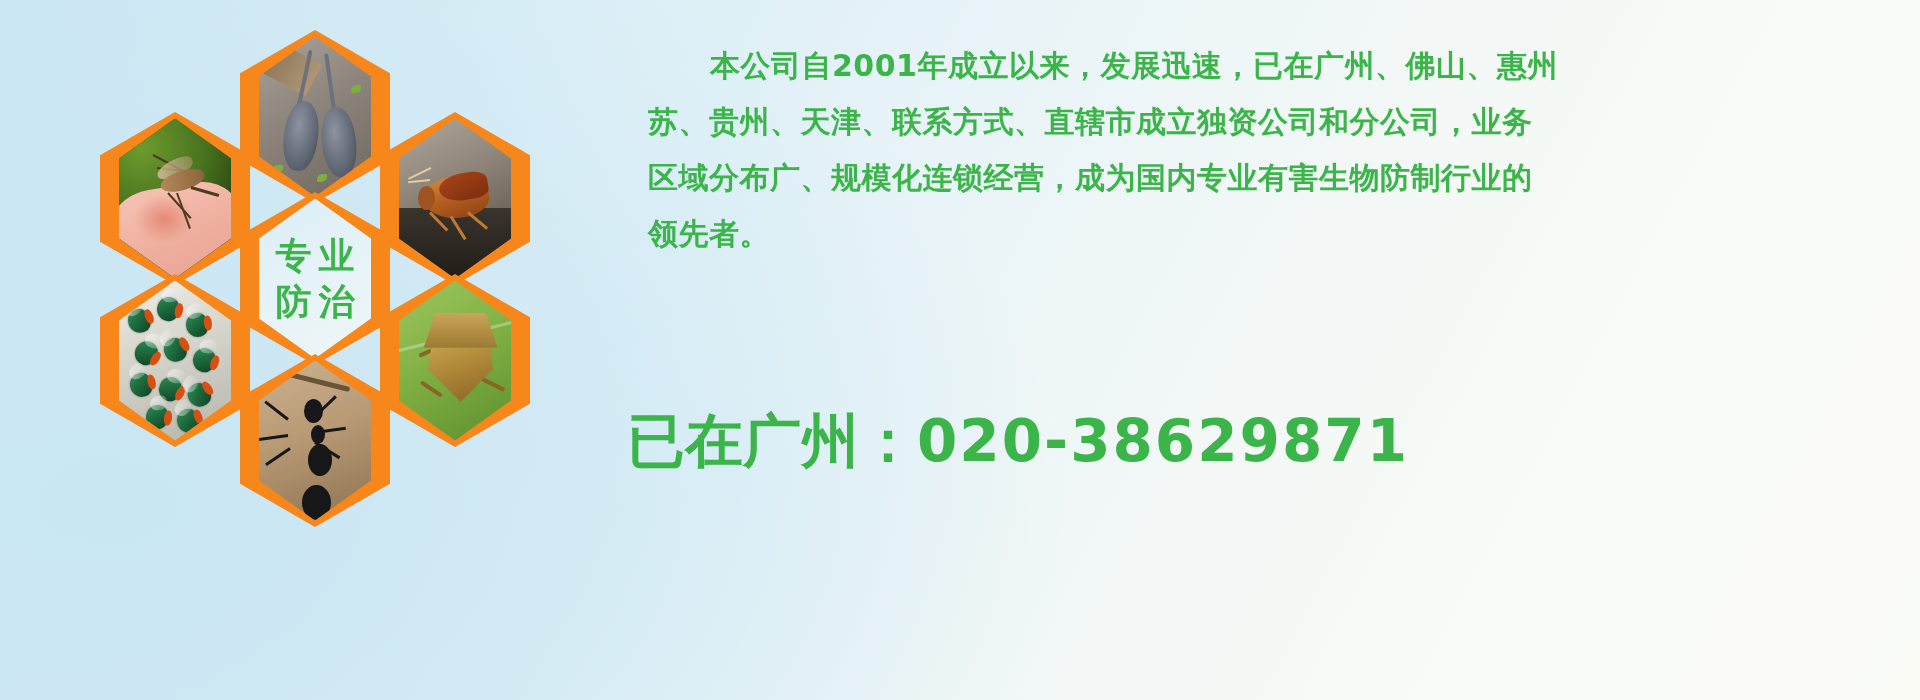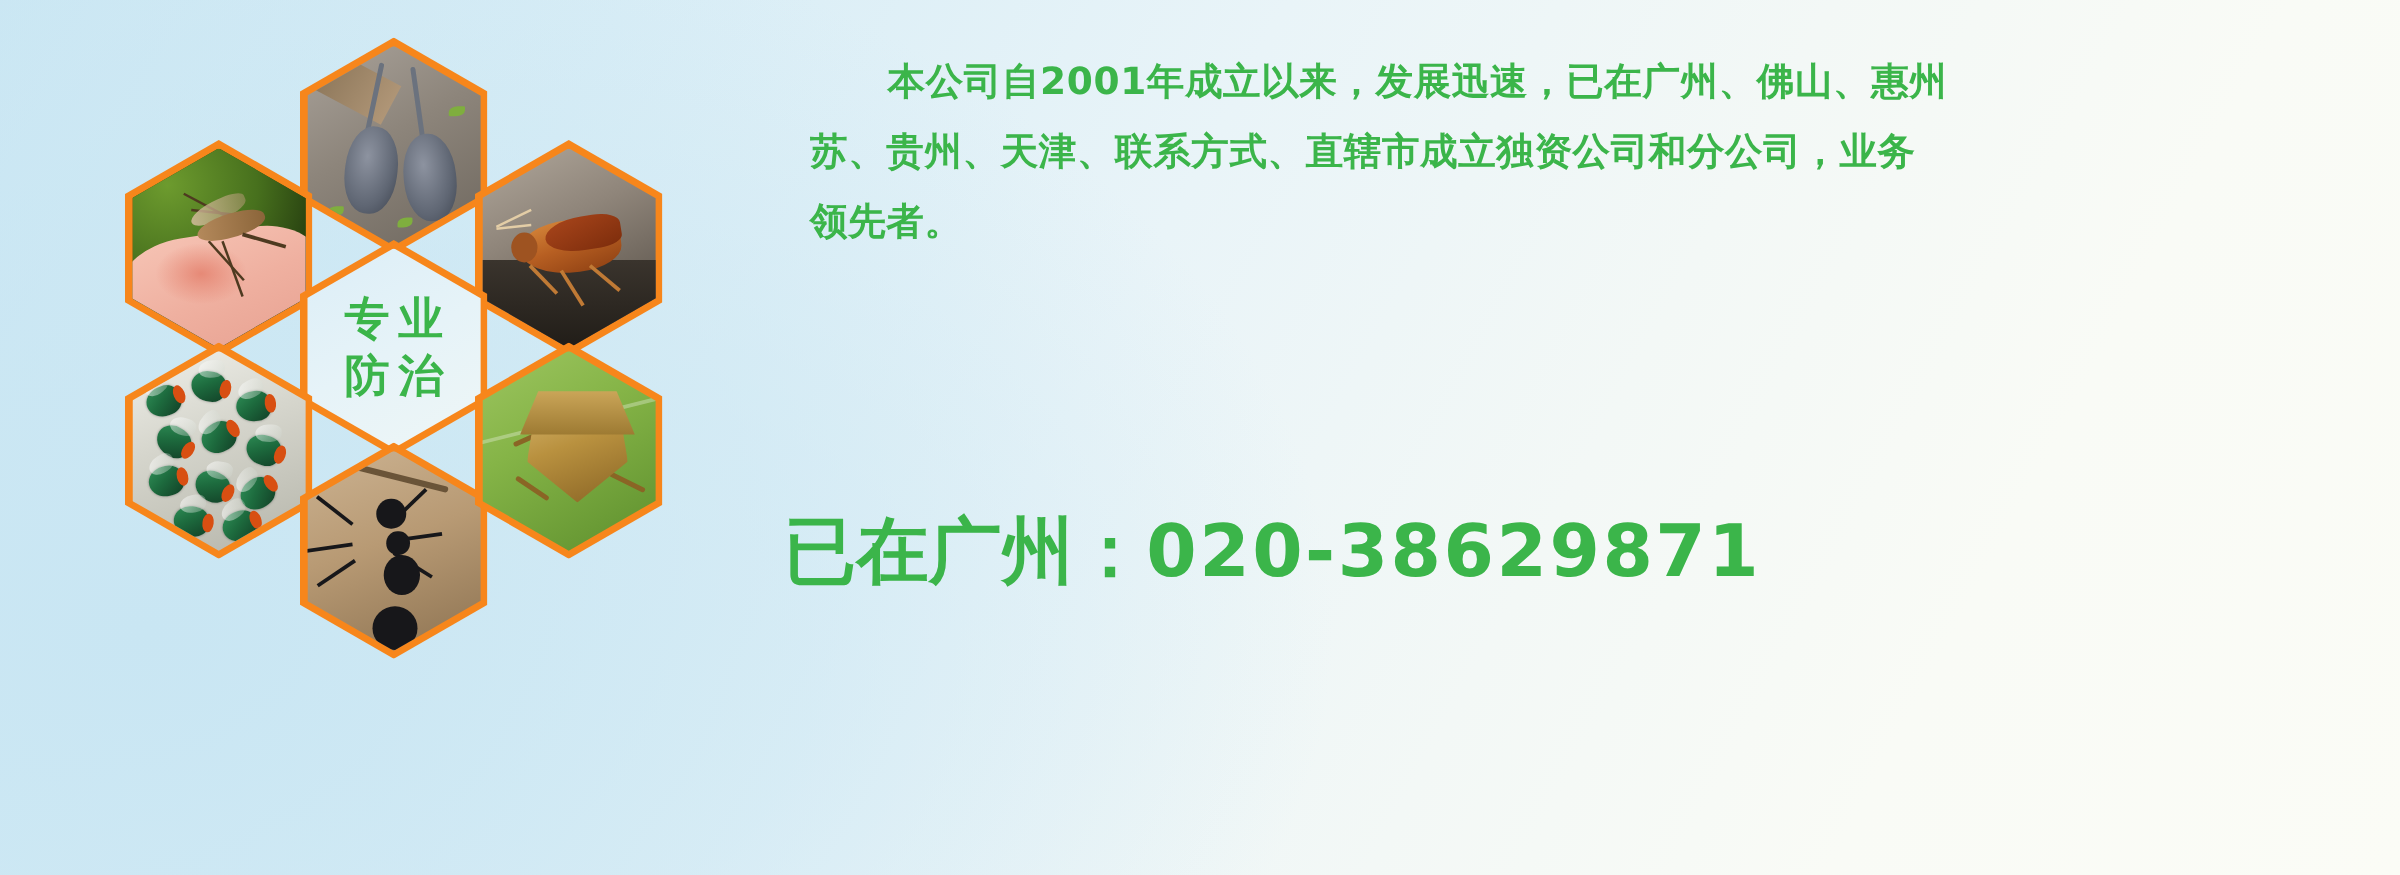--- a/index.html
+++ b/index.html
@@ -23,21 +23,21 @@
     width:500px; height:580px;
   }
   .hex {
     position:absolute;
     width:150px; height:173px;
     clip-path:polygon(50% 0%, 100% 25%, 100% 75%, 50% 100%, 0% 75%, 0% 25%);
     background:#f7861b;
     display:flex; align-items:center; justify-content:center;
   }
   .hex-inner {
-    width:139px; height:160px;
+    width:112px; height:160px;
     clip-path:polygon(50% 0%, 100% 25%, 100% 75%, 50% 100%, 0% 75%, 0% 25%);
     overflow:hidden;
     position:relative;
   }
   .hex-art { position:absolute; inset:0; }
 
   
   .hex.left-top    { left:14px;  top:120px; }
   .hex.left-bottom { left:14px;  top:282px; }
   .hex.top         { left:154px; top:38px;  }
@@ -332,20 +332,21 @@
           <div class="pronotum"></div>
         </div>
       </div>
     </div>
 
   </div>
 
   <div id="body-copy">
     <p class="first">本公司自2001年成立以来，发展迅速，已在广州、佛山、惠州</p>
     <p>苏、贵州、天津、联系方式、直辖市成立独资公司和分公司，业务</p>
+    <p>区域分布广、规模化连锁经营，成为国内专业有害生物防制行业的</p>
     <p>领先者。</p>
   </div>
 
   <div id="contact">
     <div class="line"><span>已在广州：</span><span class="num">020-38629871</span></div>
   </div>
 
 </div>
 
 </body></html>

